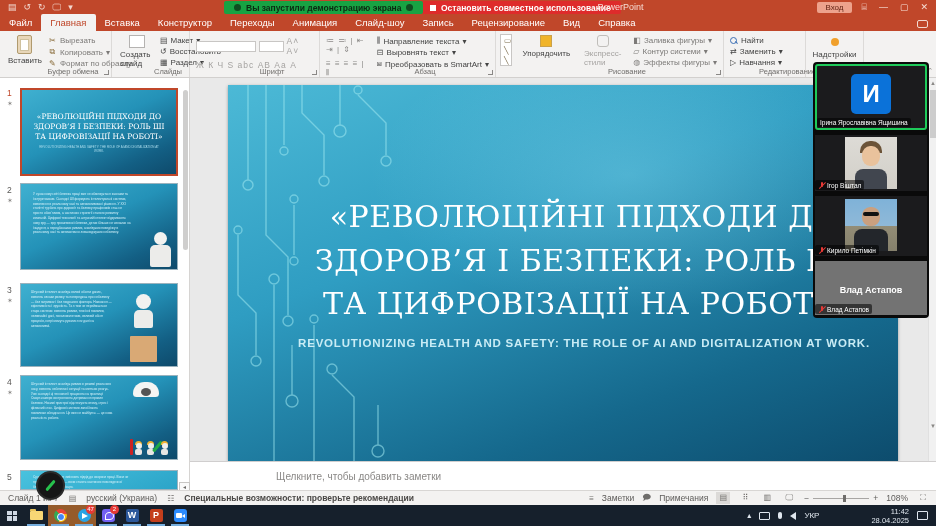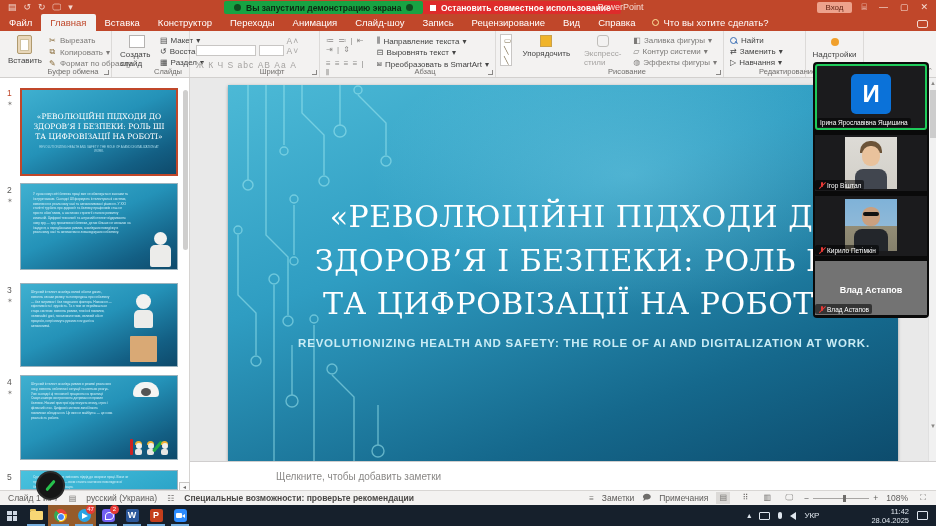--- a/index.html
+++ b/index.html
@@ -200,24 +200,20 @@
     <div class="rtab sel">Главная</div>
     <div class="rtab">Вставка</div>
     <div class="rtab">Конструктор</div>
     <div class="rtab">Переходы</div>
     <div class="rtab">Анимация</div>
     <div class="rtab">Слайд-шоу</div>
     <div class="rtab">Запись</div>
     <div class="rtab">Рецензирование</div>
     <div class="rtab">Вид</div>
     <div class="rtab">Справка</div>
-    <div class="tellme">
-      <span class="bulb"></span>
-      <span>Что вы хотите сделать?</span>
-    </div>
     <div class="tab-comments"></div>
   </div>
 
   <div class="ribbon">
 
     <div class="rgroup" style="width:112px">
       <div style="display:flex">
         <div class="bigbtn">
           <span class="clip-ic"></span>
           <span>Вставить</span>
@@ -248,21 +244,21 @@
           <span class="smallbtn en">▤ <span>Макет</span> ▾</span>
           <span class="smallbtn en">↺ <span>Восстановить</span></span>
           <span class="smallbtn en">▦ <span>Раздел</span> ▾</span>
         </div>
       </div>
       <div class="rgroup-label">Слайды</div>
     </div>
 
     <div class="rgroup" style="width:130px">
       <div class="smallcol" style="gap:4px">
-        <span style="display:flex; gap:3px; align-items:flex-end">
+        <span style="display:flex; gap:3px; align-items:center">
           <span class="fontbox"></span>
           <span class="sizebox"></span>
           <span class="fontglyphs">A˄ A˅</span>
         </span>
         <span class="fontglyphs">Ж К Ч S abc АВ Аа А</span>
       </div>
       <div class="rgroup-label">Шрифт</div>
       <div class="dlg"></div>
     </div>
 

